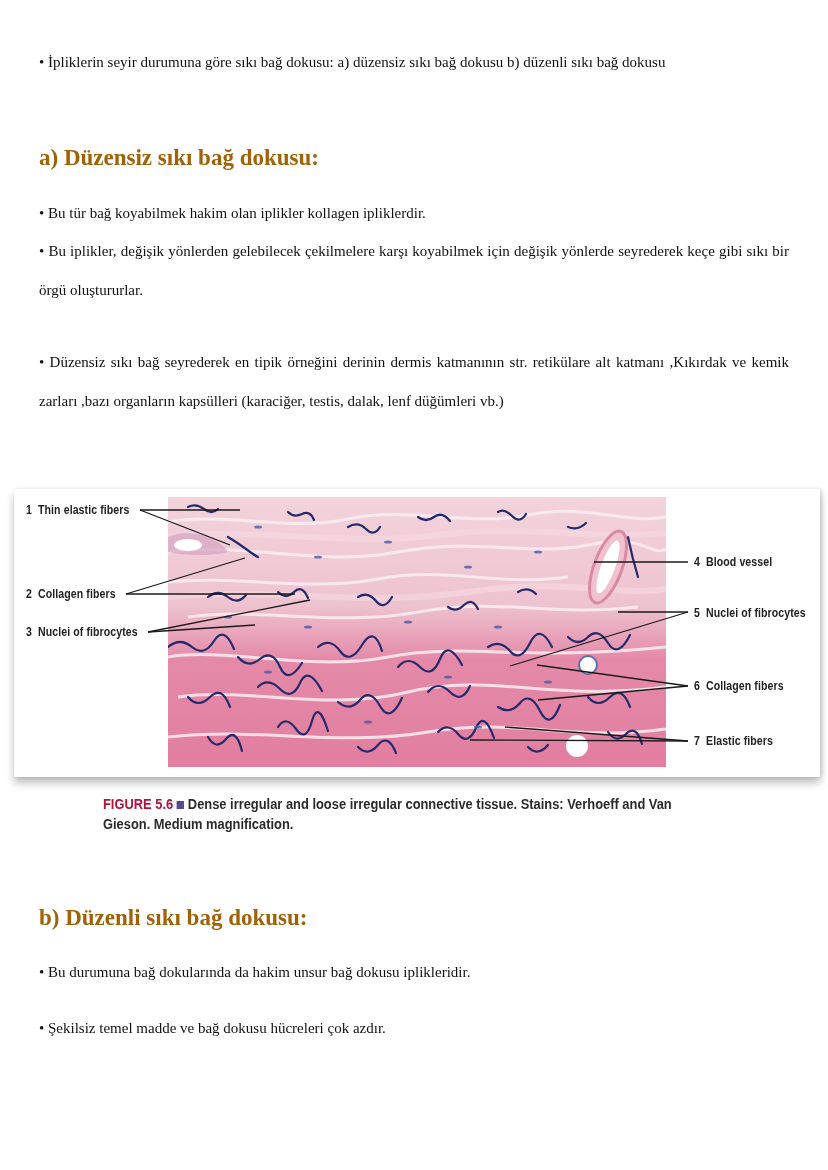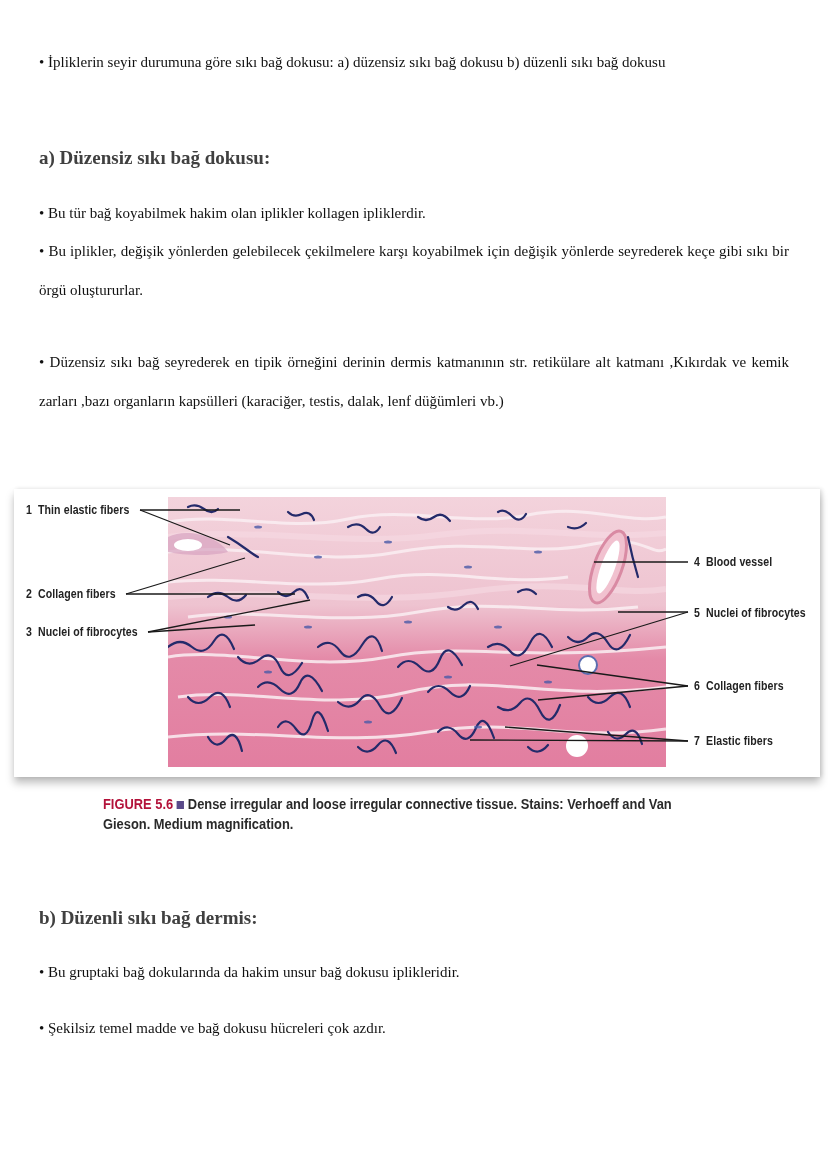--- a/index.html
+++ b/index.html
@@ -9,21 +9,21 @@
       color: #111;
     }
     .para {
       position: absolute; left: 39px; width: 750px;
       font-size: 15px; line-height: 39px; text-align: justify;
       text-align-last: left;
     }
     .para b { font-weight: normal; }
     .heading {
       position: absolute; left: 39px;
-      font-size: 19px; font-weight: bold; color: #404040;
+      font-size: 23px; font-weight: bold; color: #a16207;
       line-height: 24px;
     }
     .figure-frame {
       position: absolute; left: 14px; top: 489px; width: 806px; height: 288px;
       background: #ffffff;
       box-shadow: 0 6px 8px rgba(0,0,0,0.25), 2px 0 4px rgba(0,0,0,0.12);
     }
     .micro {
       position: absolute; left: 168px; top: 497px; width: 498px; height: 270px;
       overflow: hidden;
@@ -192,20 +192,20 @@
   <span>6</span>&nbsp;&nbsp;<span>Collagen fibers</span>
 </div>
 <div class="label" style="left:694px; top:734px;">
   <span>7</span>&nbsp;&nbsp;<span>Elastic fibers</span>
 </div>
 
 <div class="caption">
   <span class="fig-num">FIGURE 5.6</span><span class="fig-sq"></span><span>Dense irregular and loose irregular connective tissue. Stains: Verhoeff and Van Gieson. Medium magnification.</span>
 </div>
 
-<div class="heading" style="top:906px;">b) Düzenli sıkı bağ dermis:</div>
+<div class="heading" style="top:906px;">b) Düzenli sıkı bağ dokusu:</div>
 
 <div class="para" style="top:953px;">
-  <span>• Bu gruptaki bağ dokularında da hakim unsur bağ dokusu iplikleridir.</span>
+  <span>• Bu durumuna bağ dokularında da hakim unsur bağ dokusu iplikleridir.</span>
 </div>
 <div class="para" style="top:1009px;">
   <span>• Şekilsiz temel madde ve bağ dokusu hücreleri çok azdır.</span>
 </div>
 
 </body></html>

